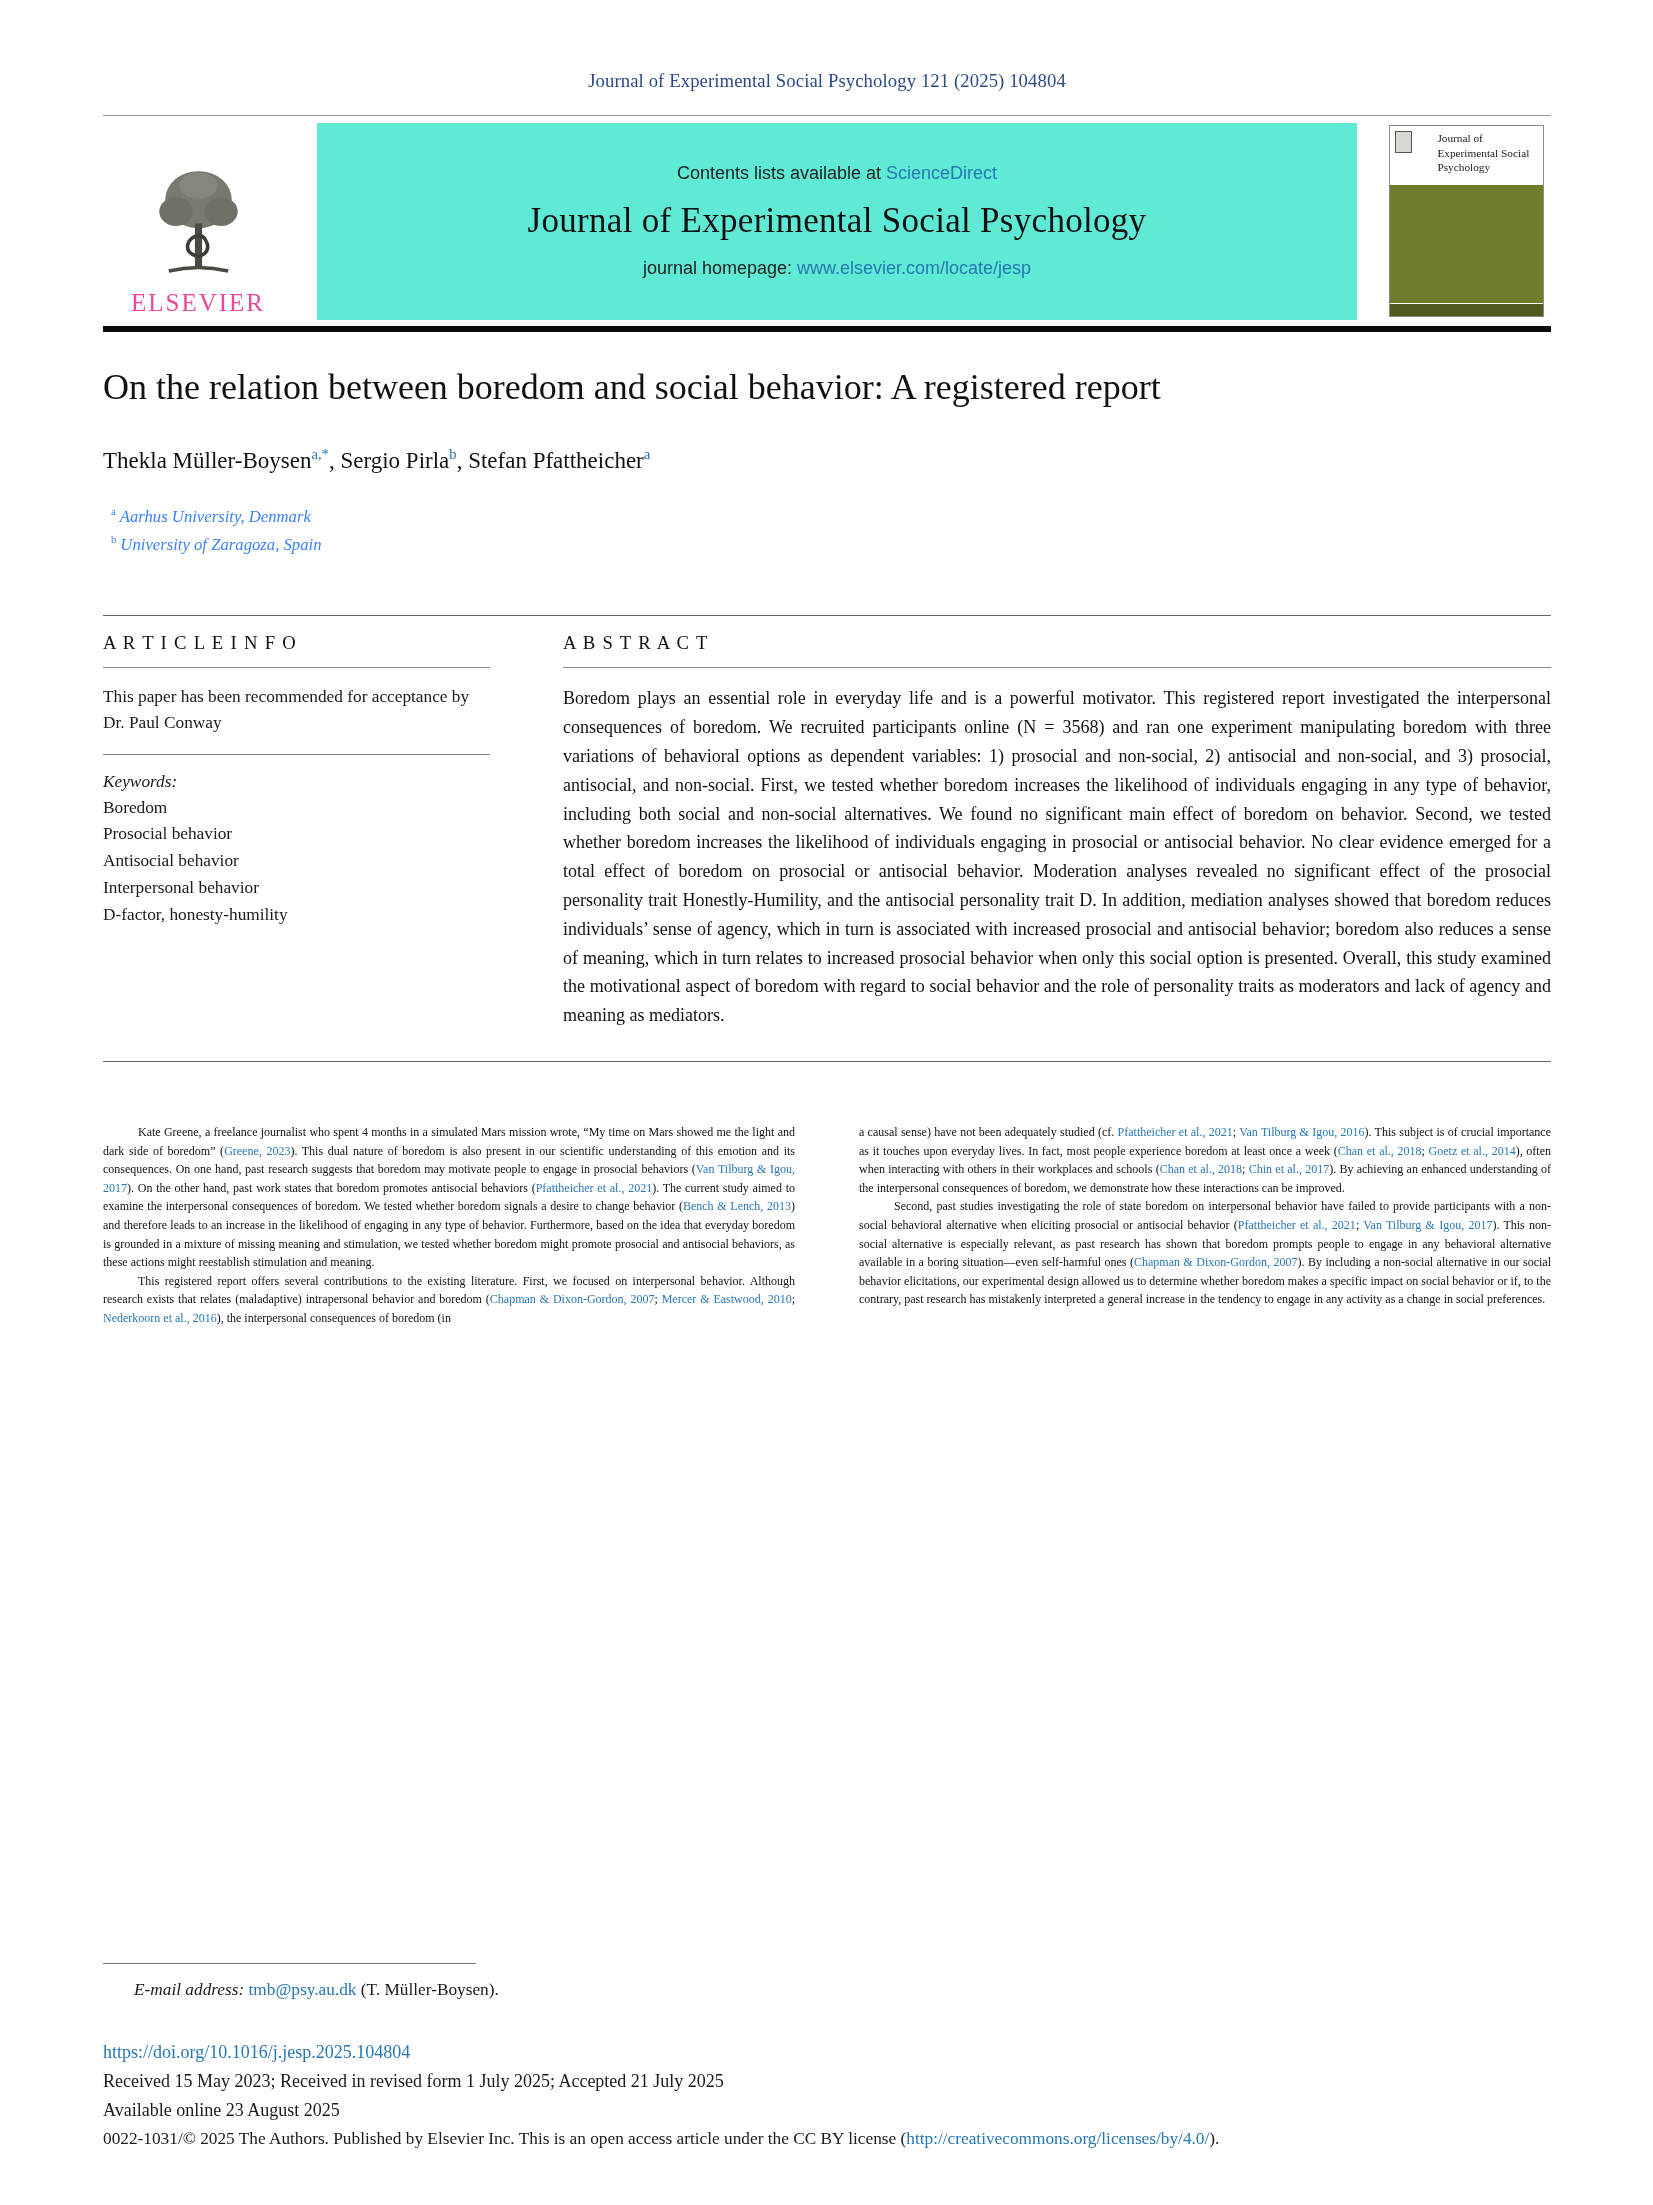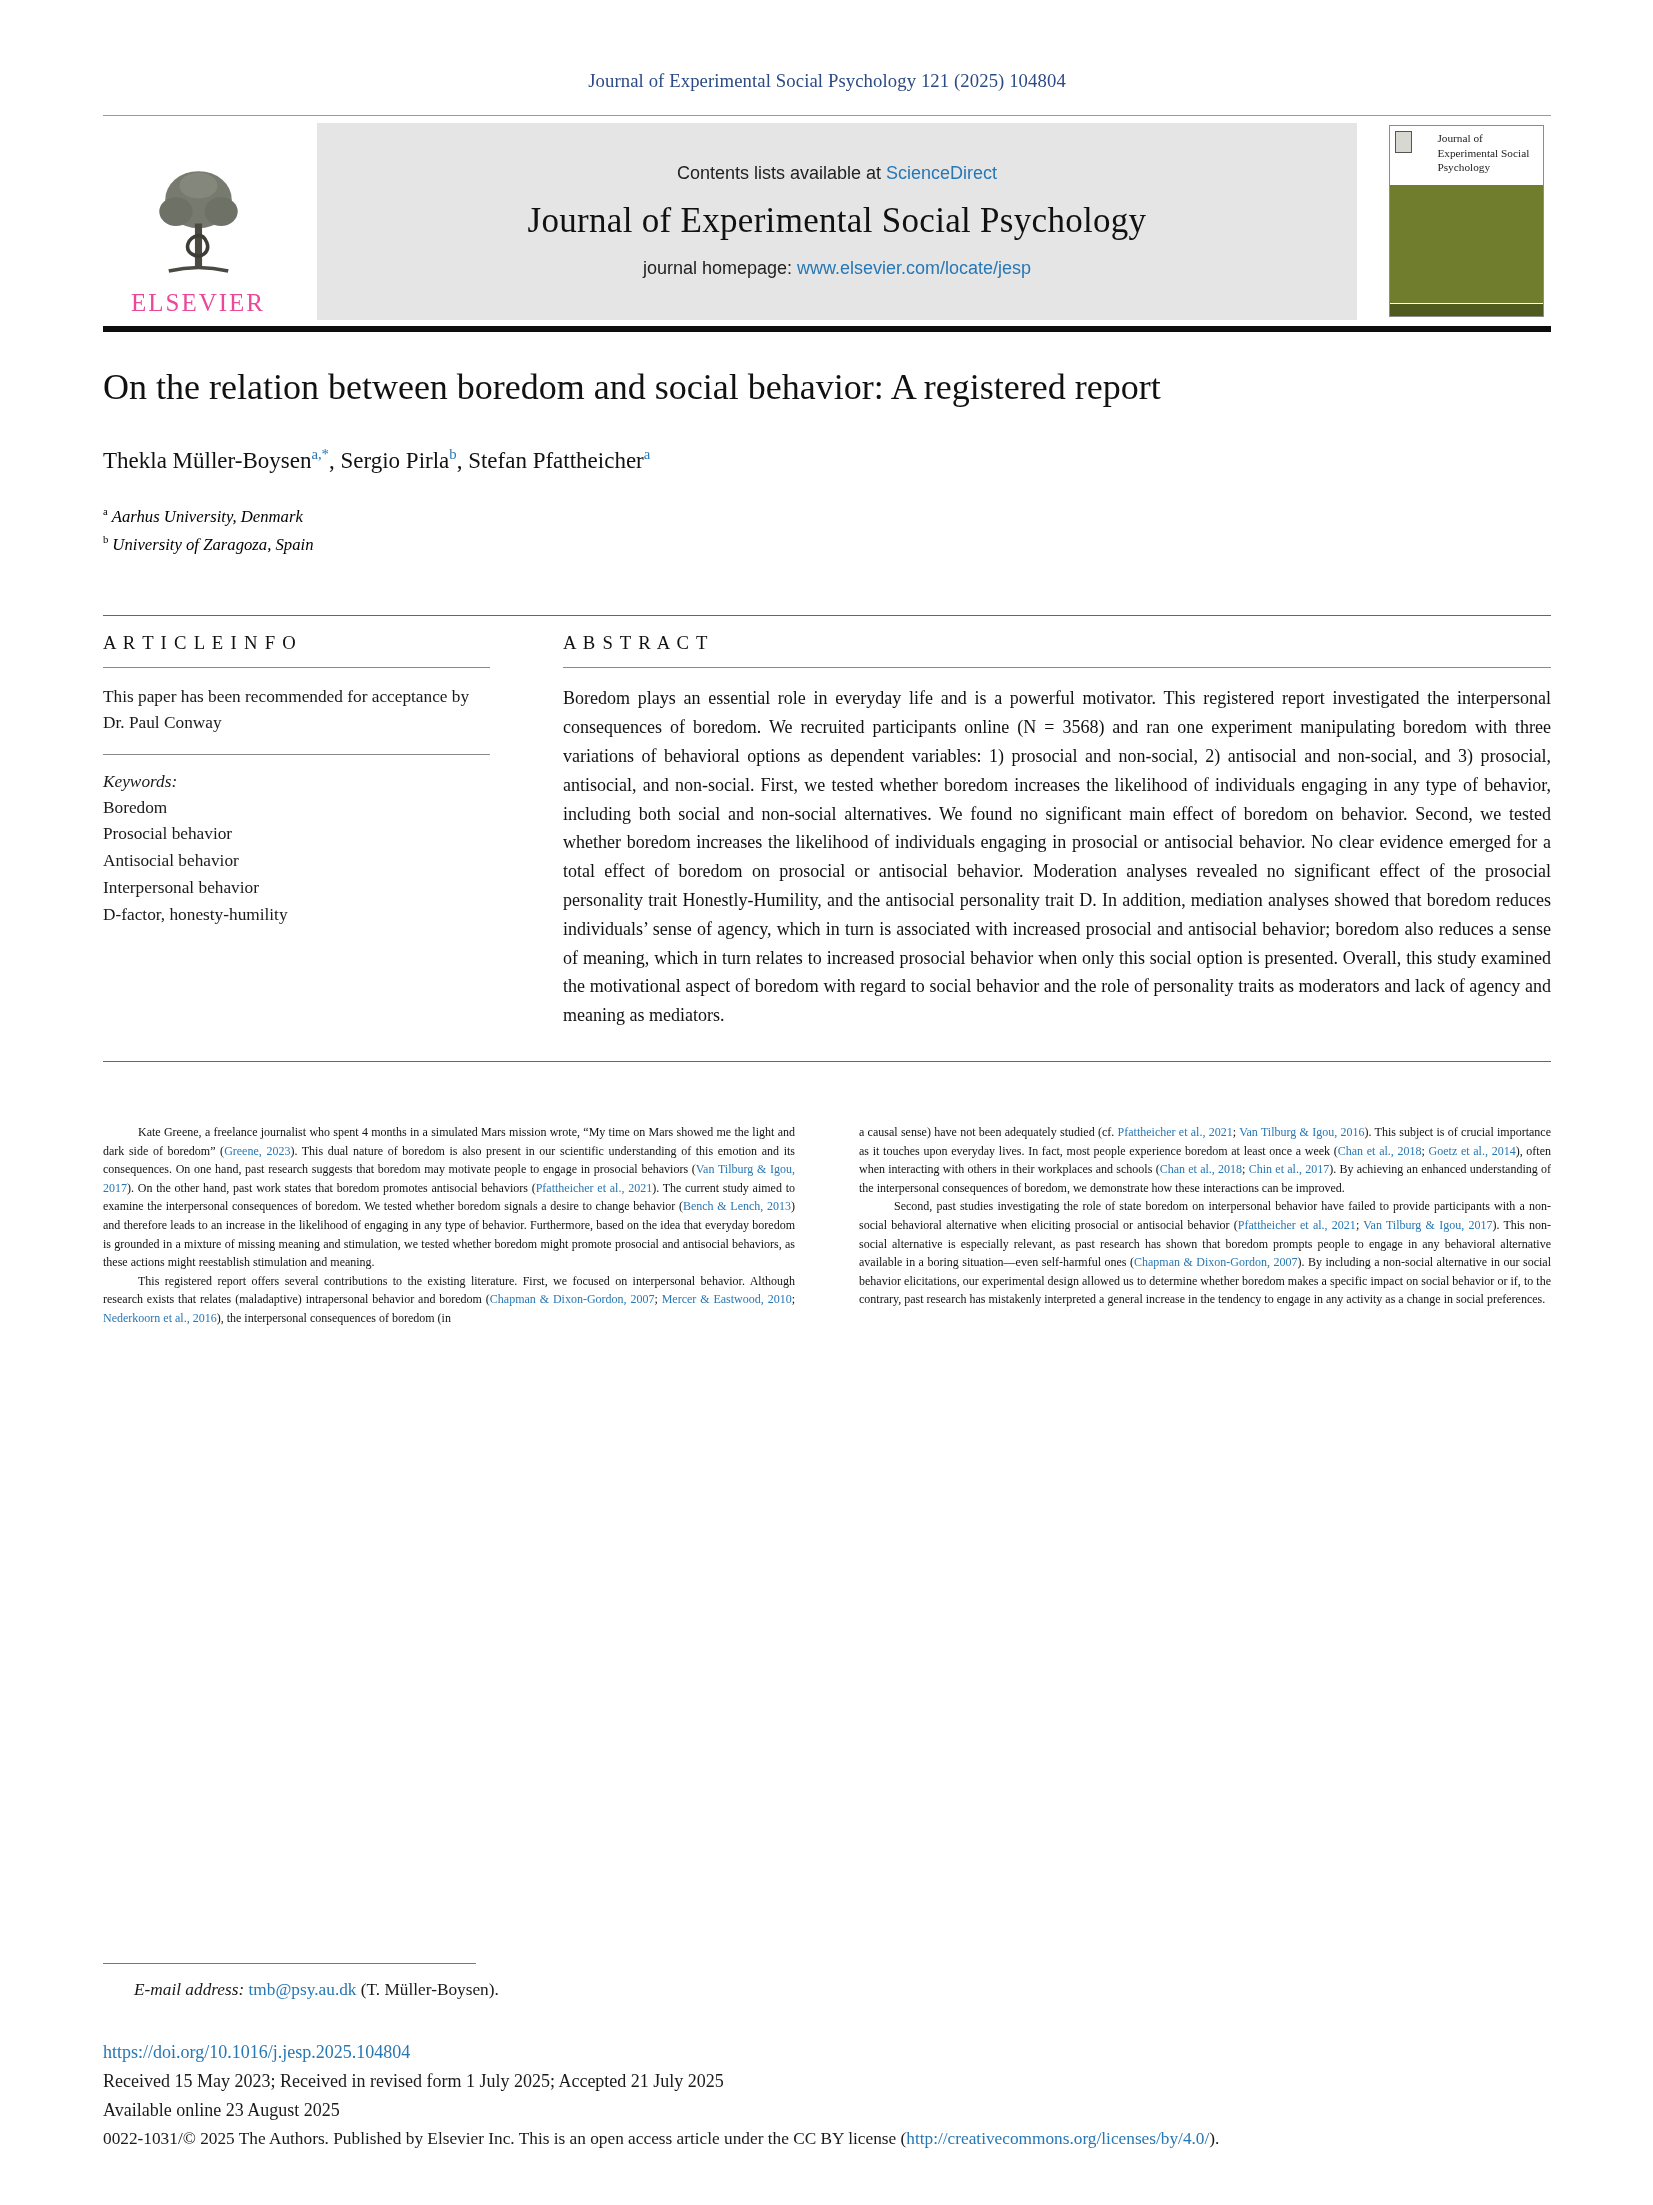--- a/index.html
+++ b/index.html
@@ -19,21 +19,21 @@
   }
 
   
   .header-wrap { border-top: 1.3px solid #9a9a9a; padding-top: 6.7px; }
   .header-row { display: flex; align-items: stretch; gap: 24px; min-height: 197px; }
 
   .logo-col { width: 190px; display: flex; flex-direction: column; align-items: center; justify-content: flex-end; padding: 4px 0 2.7px 0; }
   .elsevier-text { font-size: 25px; color: #ec4899; letter-spacing: 2px; font-weight: 400; margin-top: 4px; }
 
   .banner {
-    flex: 1; background: #e5e5e5; display: flex; flex-direction: column;
+    flex: 1; background: #5eead4; display: flex; flex-direction: column;
     justify-content: center; align-items: center; text-align: center;
     padding: 17.3px 27px; gap: 17.3px;
   }
   .contents-line, .homepage-line { font-family: "Liberation Sans", sans-serif; font-size: 18px; color: #222; }
   .banner-title { font-size: 35px; color: #111; font-weight: 500; letter-spacing: 0.3px; }
   a.link { color: #2777b4; text-decoration: none; cursor: pointer; }
   a.cite { color: #2777b4; text-decoration: none; cursor: pointer; }
 
   .cover-col { width: 170px; display: flex; align-items: center; justify-content: center; }
   .cover {
@@ -46,21 +46,21 @@
   .cover-green { flex: 1; background: #6f7d2c; }
   .cover-bottom { height: 7%; background: #4e5a1e; border-top: 1.3px solid #fff; }
 
   .thick-rule { height: 6px; background: #0d0d0d; margin-top: 6.7px; }
 
   
   .section-label { font-size: 21.3px; margin-top: 43px; color: #111; }
   .article-title { font-size: 36px; line-height: 1.25; margin-top: 33px; color: #111; font-weight: 500; }
   .authors { font-size: 23px; margin-top: 36px; color: #111; }
   .authors sup { font-size: 14.7px; color: #2777b4; }
-  .affiliations { margin-top: 29px; font-size: 16.7px; font-style: italic; line-height: 1.65; color: #000000; }
+  .affiliations { margin-top: 29px; font-size: 16.7px; font-style: italic; line-height: 1.65; color: #3b82f6; margin-left: 8px; }
   .affiliations sup { font-size: 10.7px; font-style: normal; margin-right: 4px; }
 
   
   .info-section {
     margin-top: 57px;
     border-top: 1.3px solid #666; border-bottom: 1.3px solid #666;
     display: flex; gap: 73px; padding: 16px 0 31px 0;
   }
   .info-col { width: 387px; flex: 0 0 auto; }
   .abstract-col { flex: 1; }

